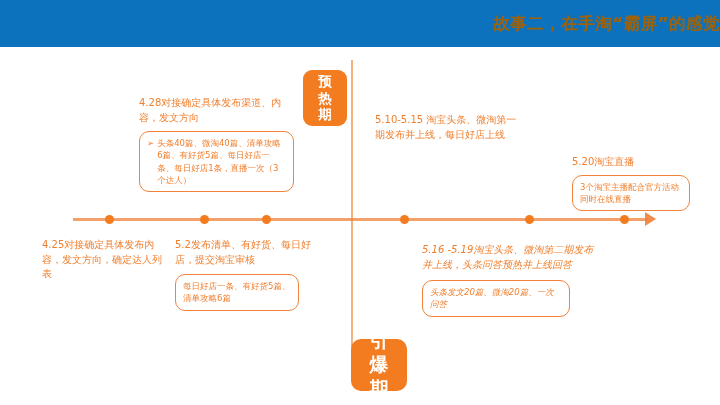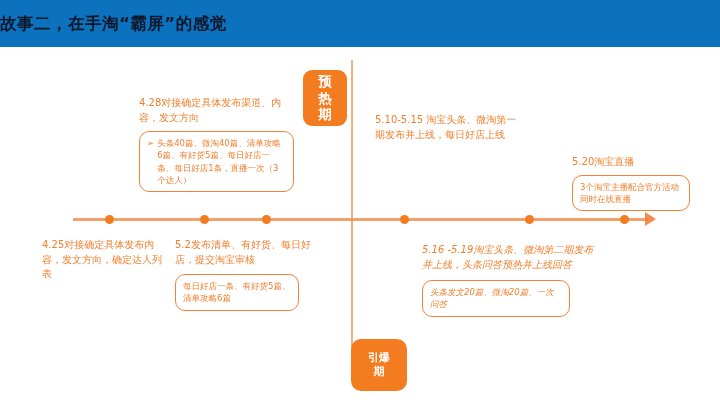--- a/index.html
+++ b/index.html
@@ -31,22 +31,22 @@
     height: 47px;
     background: #0c72be;
   }
   .header-title {
     position: absolute;
     left: 0;
     top: 0;
     width: 720px;
     height: 30px;
     line-height: 47px;
-    text-align: left;
-    color: #0f172a;
+    text-align: right;
+    color: #a16207;
     font-size: 16.5px;
     font-weight: bold;
     letter-spacing: 0.5px;
     white-space: nowrap;
   }
 
   
   .axis-line {
     position: absolute;
     left: 73px;
@@ -110,21 +110,21 @@
     top: 70px;
     width: 44px;
     height: 56px;
   }
   #phase-bottom {
     left: 351px;
     top: 339px;
     width: 56px;
     height: 52px;
     border-radius: 10px;
-    font-size: 11px;
+    font-size: 19px;
   }
   #phase-bottom .pill-text { width: 34px; }
 
   
   .event {
     position: absolute;
   }
   .event-title {
     color: #f07f2d;
     font-size: 10px;

